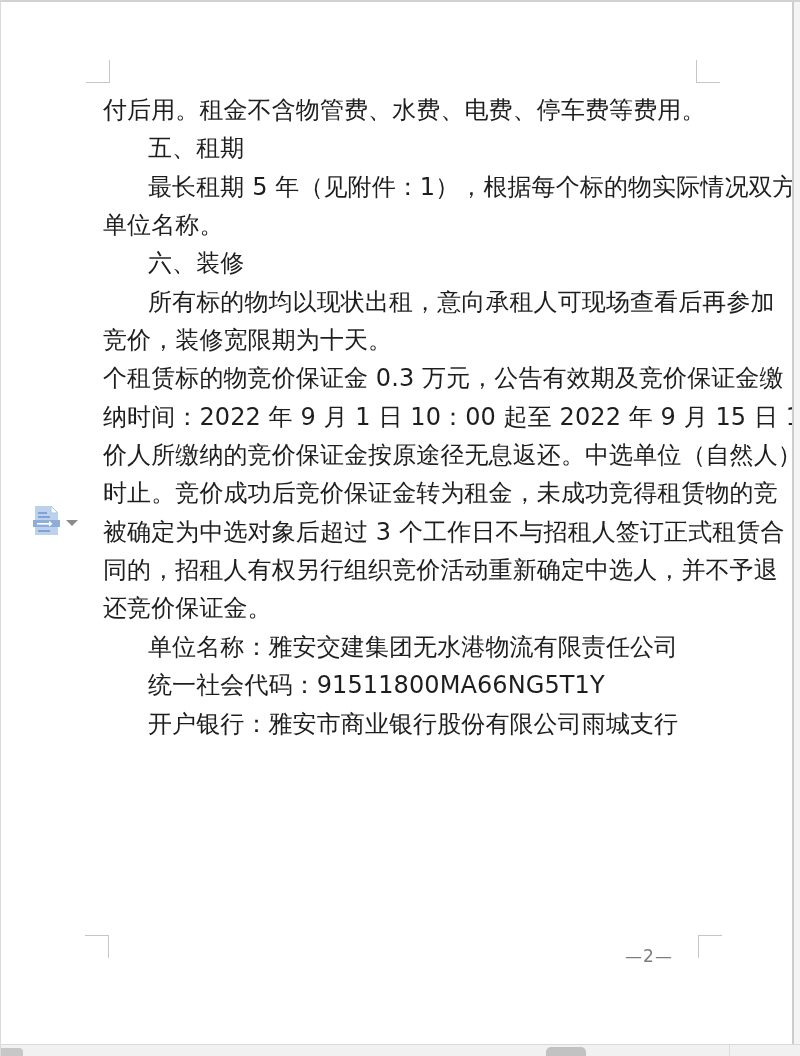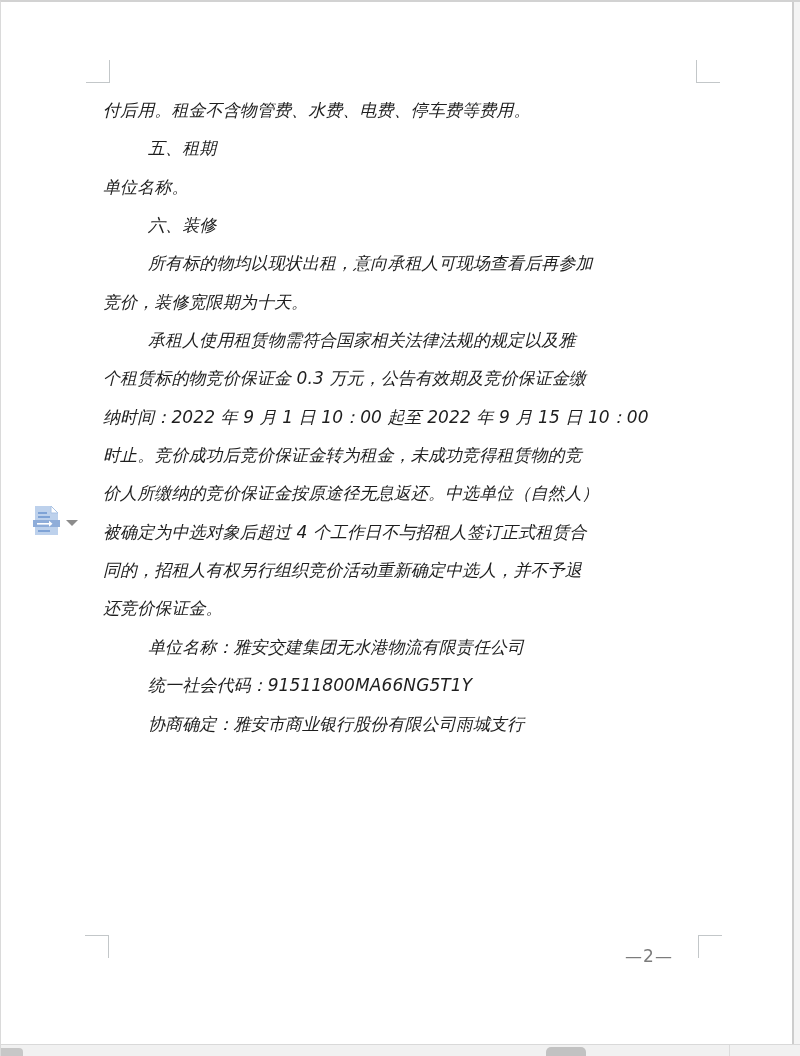--- a/index.html
+++ b/index.html
@@ -17,22 +17,22 @@
 
   
   .mark { position:absolute; width:24px; height:23px; }
   .mark.tl { left:85px;  top:58px;  border-right:1px solid #c3c7c9; border-bottom:1px solid #c3c7c9; }
   .mark.tr { left:695px; top:58px;  border-left:1px solid #c3c7c9;  border-bottom:1px solid #c3c7c9; }
   .mark.bl { left:84px;  top:933px; border-right:1px solid #c3c7c9; border-top:1px solid #c3c7c9; }
   .mark.br { left:697px; top:933px; border-left:1px solid #c3c7c9;  border-top:1px solid #c3c7c9; }
 
   
   .textblock { position:absolute; left:102px; top:89px; width:600px; color:#1e1e1e; }
-  .line { font-size:17px; line-height:38.35px; white-space:nowrap;
-    letter-spacing:0.1px; font-weight:400;font-style:italic; }
+  .line { font-size:24px; line-height:38.35px; white-space:nowrap;
+    letter-spacing:0.1px; font-weight:400; }
   .line.indent { padding-left:45px; }
 
   
   .page-number { position:absolute; left:618px; top:944px; width:60px;
     font-size:17px; color:#7c7c7c; letter-spacing:1px; text-align:center; }
 
   
   .float-tool { position:absolute; left:32px; top:503px; width:48px; height:36px; cursor:pointer; }
   .float-tool .doc { position:absolute; left:0; top:0; }
   .float-tool .caret { position:absolute; left:33px; top:15px; width:0; height:0;
@@ -58,54 +58,54 @@
   <div class="mark tr"></div>
   <div class="mark bl"></div>
   <div class="mark br"></div>
 
   <div class="textblock">
 
       <div class="line">付后用。租金不含物管费、水费、电费、停车费等费用。</div>
 
       <div class="line indent">五、租期</div>
 
+      <div class="line indent">最长租期 5 年（见附件：1），根据每个标的物实际情况双方</div>
 
       <div class="line">单位名称。</div>
 
       <div class="line indent">六、装修</div>
 
       <div class="line indent">所有标的物均以现状出租，意向承租人可现场查看后再参加</div>
 
       <div class="line">竞价，装修宽限期为十天。</div>
 
 
-      <div class="line indent">承租人使用租赁物需符合国家相关法律法规的规定以及雅</div>
 
 
 
 
       <div class="line">个租赁标的物竞价保证金 0.3 万元，公告有效期及竞价保证金缴</div>
 
       <div class="line">纳时间：2022 年 9 月 1 日 10：00 起至 2022 年 9 月 15 日 10：00</div>
 
+      <div class="line">价人所缴纳的竞价保证金按原途径无息返还。中选单位（自然人）</div>
+
       <div class="line">时止。竞价成功后竞价保证金转为租金，未成功竞得租赁物的竞</div>
 
-      <div class="line">价人所缴纳的竞价保证金按原途径无息返还。中选单位（自然人）</div>
-
-      <div class="line">被确定为中选对象后超过 4 个工作日不与招租人签订正式租赁合</div>
+      <div class="line">被确定为中选对象后超过 3 个工作日不与招租人签订正式租赁合</div>
 
       <div class="line">同的，招租人有权另行组织竞价活动重新确定中选人，并不予退</div>
 
       <div class="line">还竞价保证金。</div>
 
       <div class="line indent">单位名称：雅安交建集团无水港物流有限责任公司</div>
 
       <div class="line indent">统一社会代码：91511800MA66NG5T1Y</div>
 
-      <div class="line indent">协商确定：雅安市商业银行股份有限公司雨城支行</div>
+      <div class="line indent">开户银行：雅安市商业银行股份有限公司雨城支行</div>
     </div>
 
   <div class="page-number">—2—</div>
 
   <div class="float-tool">
     <svg class="doc" width="27" height="31" viewBox="0 0 27 31">
       <path d="M2 1 h16 l7 7 v22 h-23 z" fill="#bdd1ec"></path>
       <path d="M18 1 l7 7 h-7 z" fill="#ffffff" stroke="#a9c2e4" stroke-width="1"></path>
       <rect x="5" y="7" width="9" height="2" fill="#7fa3d6"></rect>
       <rect x="5" y="11" width="12" height="2" fill="#7fa3d6"></rect>

